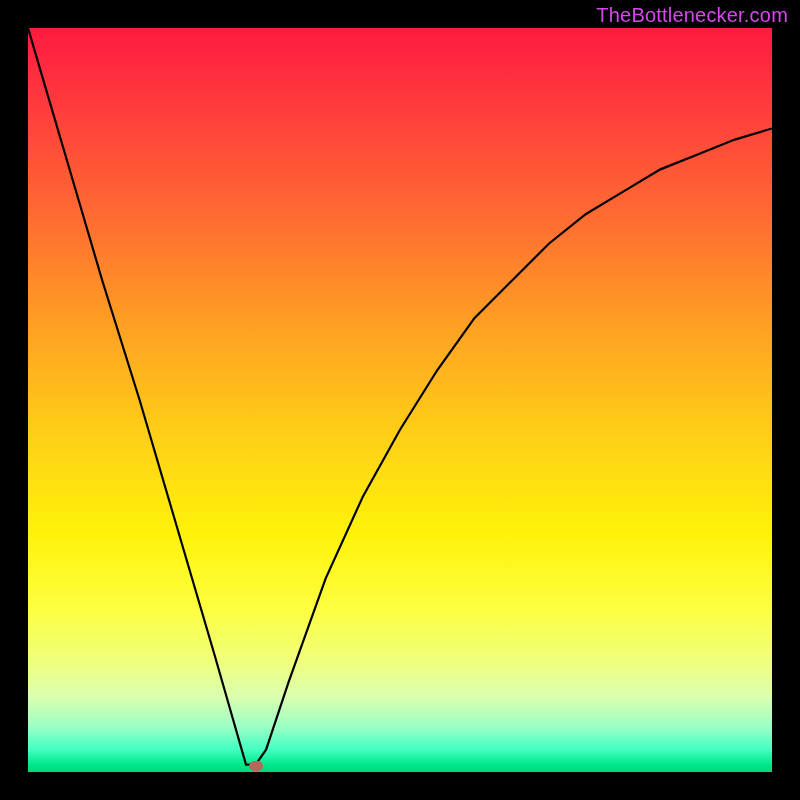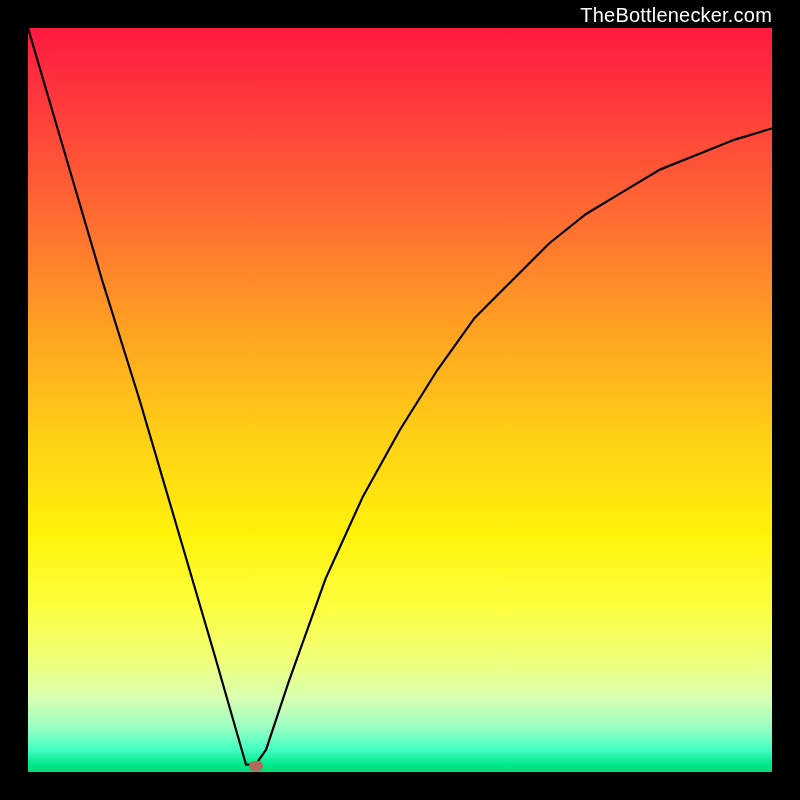--- a/index.html
+++ b/index.html
@@ -30,22 +30,22 @@
       #d9ffb0 90%,
       #9affc5 94%,
       #42ffc2 97%,
       #00e88a 99%,
       #00d878 100%
     );
   }
   .attrib {
     position: absolute;
     top: 4px;
-    right: 28px;
-    color: #ffffff;
+    right: 12px;
+    color: #d946ef;
     font-size: 20px;
     font-weight: 500;
     letter-spacing: 0.2px;
   }
   svg.curve {
     position: absolute;
     left: 0;
     top: 0;
     width: 744px;
     height: 744px;

